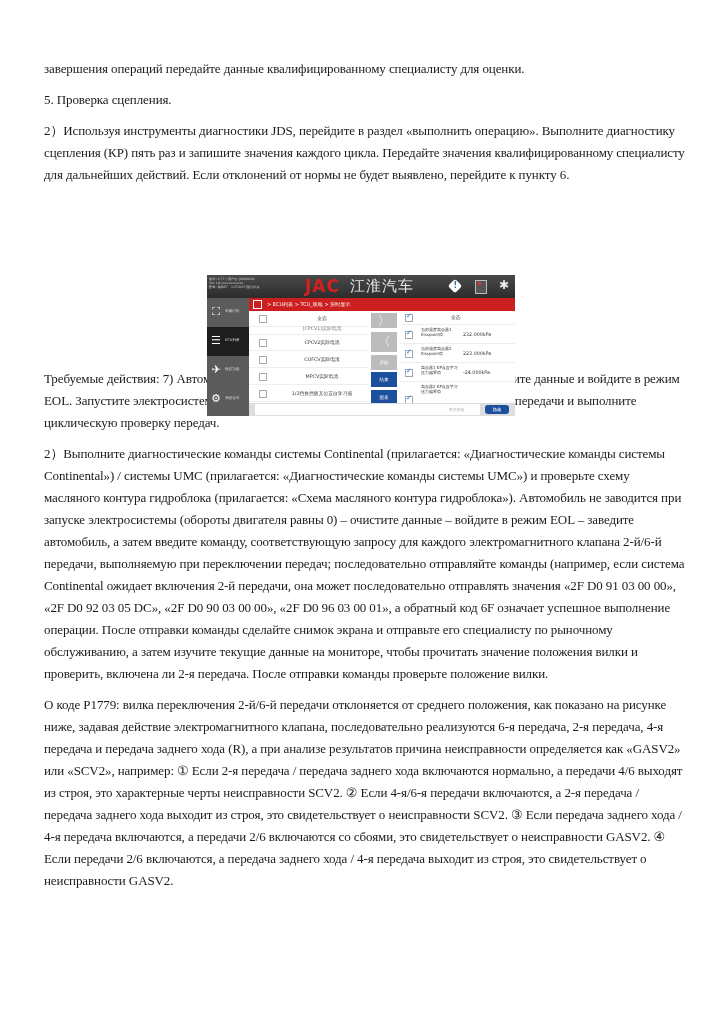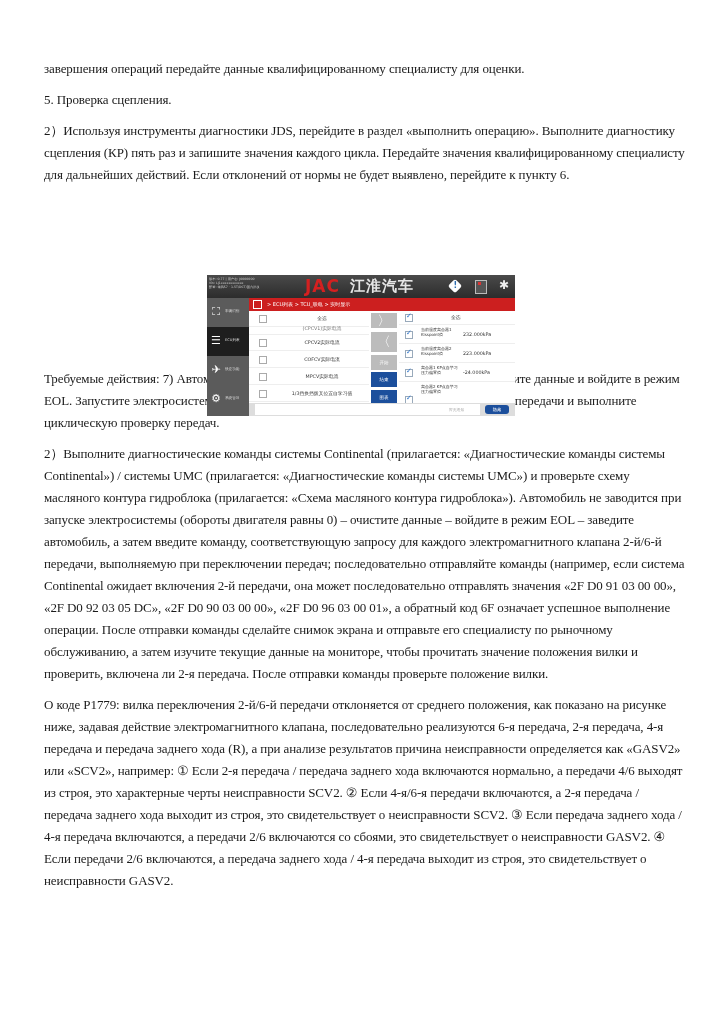--- a/index.html
+++ b/index.html
@@ -9,21 +9,21 @@
     p { margin: 8px; font-size: 13px; line-height: 22px; letter-spacing: -0.1px; }
     .gap-m { margin-top: 9px; }
 
     
     .figure { position: absolute; left: 207px; top: 227px; width: 308px; height: 141px;
               background: #f2f2f2; overflow: hidden; font-family: "DejaVu Sans", sans-serif; margin-top: 48px; }
     .hdr { position: absolute; left: 0; top: 0; width: 308px; height: 23px;
            background: linear-gradient(#4a4a4a, #2c2c2c); }
     .hdr .info { position: absolute; left: 2px; top: 2px; font-size: 3.2px; line-height: 4.2px; color: #cfcfcf; white-space: pre; }
     .hdr .logo { position: absolute; left: 98px; top: 1px; font-size: 17px; font-weight: bold; color: #d42020; letter-spacing: 1px; }
-    .hdr .logo-cn { position: absolute; left: 143px; top: 2px; font-size: 15px; font-weight: bold; color: #e6e6e6; letter-spacing: 1px; }
+    .hdr .logo-cn { position: absolute; left: 143px; top: 2px; font-size: 15px; font-weight: normal; color: #e6e6e6; letter-spacing: 1px; }
     .hdr .diag { position: absolute; left: 243px; top: 6px; width: 10px; height: 10px; background: #fff; transform: rotate(45deg); border-radius: 2px; }
     .hdr .diag span { position:absolute; left:3px; top:0px; font-size:8px; color:#2b6cb0; transform: rotate(-45deg); font-weight:bold;}
     .hdr .card { position: absolute; left: 268px; top: 5px; width: 10px; height: 12px; border: 1px solid #bbb; background:#555;}
     .hdr .card::before { content:""; position:absolute; left:2px; top:1px; width:3px; height:3px; background:#d33;}
     .hdr .bt { position: absolute; left: 292px; top: 3px; font-size: 12px; color: #eee; }
 
     .side { position: absolute; left: 0; top: 23px; width: 42px; height: 118px; background: #5b5b5b; }
     .side .item { position: absolute; left: 0; width: 42px; height: 29px; }
     .side .item .ic { position: absolute; left: 3px; top: 8px; width: 12px; height: 12px; color: #fff; font-size: 11px; line-height: 12px; text-align: center; }
     .side .item .lb { position: absolute; left: 18px; top: 11px; font-size: 3.6px; color: #ddd; }

